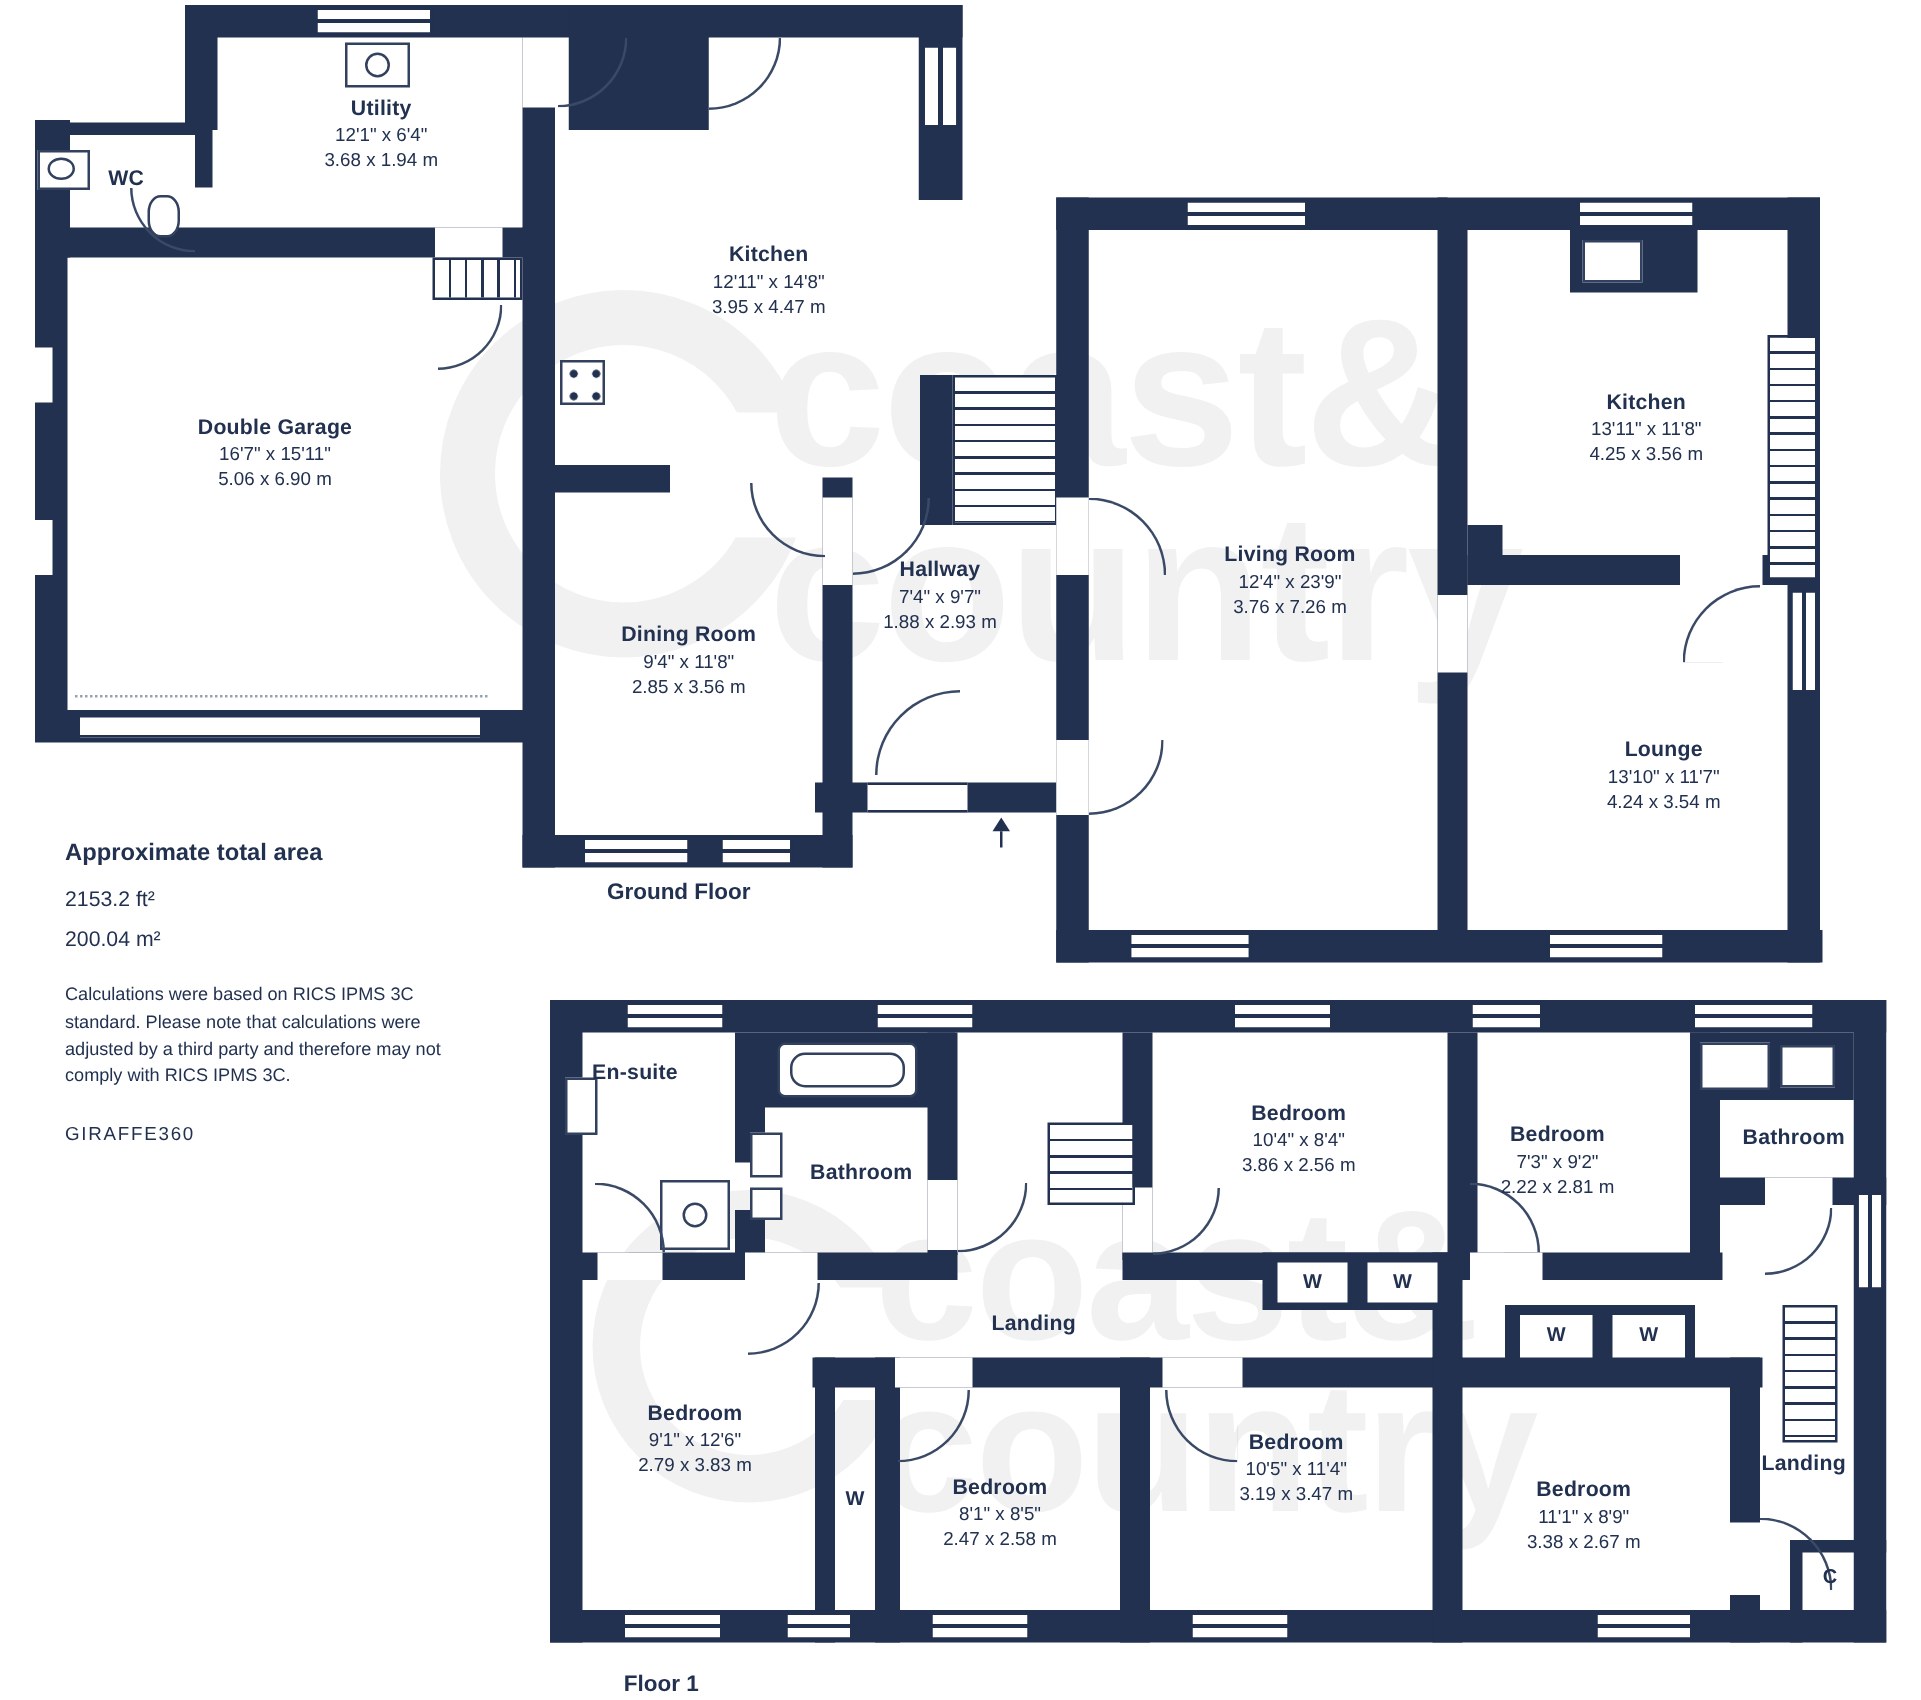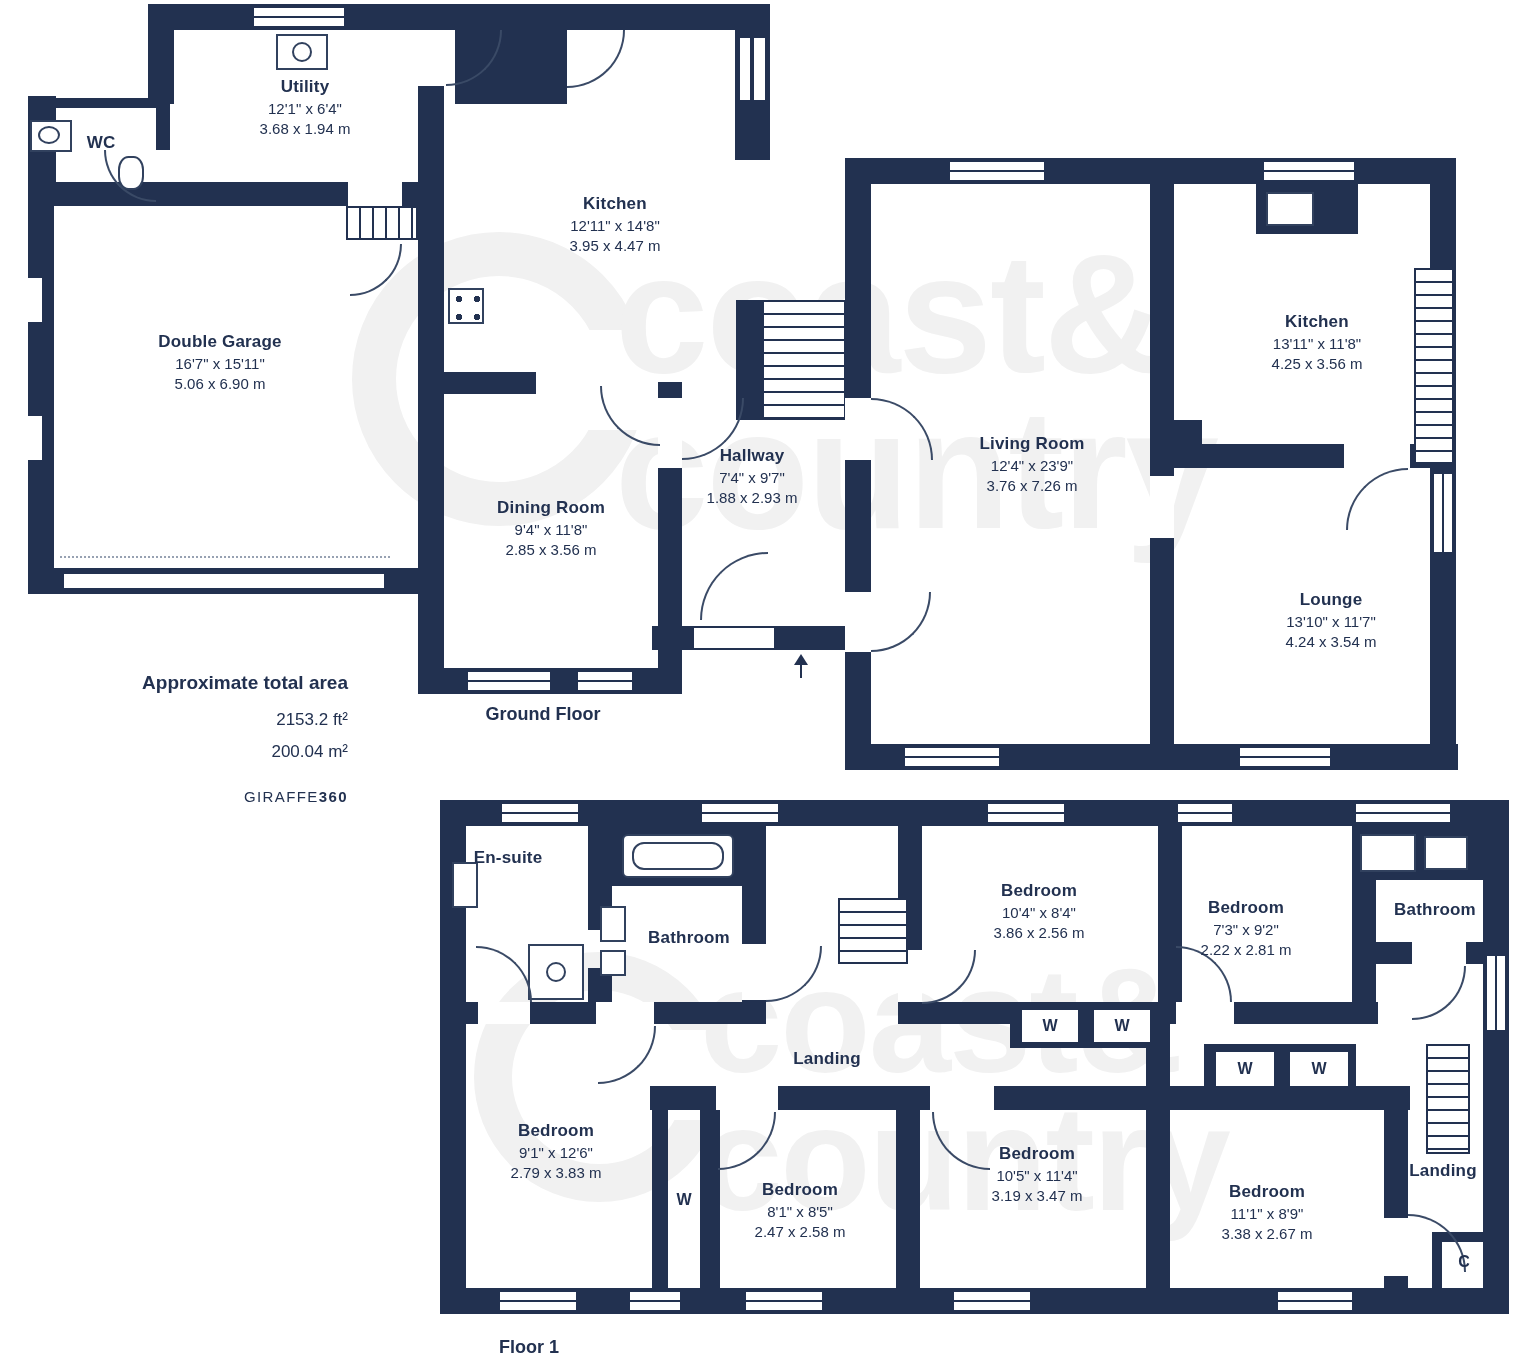--- a/index.html
+++ b/index.html
@@ -25,26 +25,26 @@
   .fix{position:absolute;border:2px solid #31415e;background:#fff;z-index:3}
   .dot{position:absolute;border-top:2px dotted #97a1b2;z-index:3}
   .lbl{position:absolute;transform:translate(-50%,-50%);text-align:center;white-space:nowrap;z-index:5}
   .rn{font-weight:700;font-size:17px;letter-spacing:.2px}
   .rd{font-size:15px;margin-top:3px}
   .sm{font-weight:700;font-size:16px}
   .cap{position:absolute;transform:translate(-50%,-50%);font-weight:700;font-size:18px;z-index:5}
   .wm{position:absolute;color:#f1f1f1;font-weight:700;line-height:.93;z-index:1;letter-spacing:-2px}
   .ring{position:absolute;border-radius:50%;border:44px solid #f1f1f1;z-index:1}
   .notch{position:absolute;background:#fff;z-index:1}
-  #summary{position:absolute;left:36px;top:672px;width:312px;text-align:right;z-index:5}
+  #summary{position:absolute;left:52px;top:672px;width:312px;text-align:left;z-index:5}
   .s-title{font-size:19px;font-weight:700}
   .s-area{font-size:17px;margin-top:12px}
   .s-note{font-size:14.5px;line-height:1.5;margin-top:24px}
   .s-brand{margin-top:26px;font-size:15px;letter-spacing:1.4px}
-  .s-brand b{font-weight:700}
+  .s-brand b{font-weight:400}
 </style>
 </head>
 <body>
 
 <div id="canvas">
 
   <div class="ring" style="left:352px;top:232px;width:294px;height:294px"></div>
   <div class="notch" style="left:560px;top:330px;width:90px;height:100px"></div>
   <div class="wm" style="left:615px;top:236px;font-size:168px">
     <div>coast&amp;</div>
@@ -174,20 +174,21 @@
     <div class="rn">Lounge</div>
     <div class="rd">13'10" x 11'7"</div>
     <div class="rd">4.24 x 3.54 m</div>
   </div>
   <div class="cap" style="left:543px;top:714px">Ground Floor</div>
 
   <div id="summary">
     <div class="s-title">Approximate total area</div>
     <div class="s-area" style="margin-top:16px">2153.2 ft²</div>
     <div class="s-area">200.04 m²</div>
+    <p class="s-note">Calculations were based on RICS IPMS 3C standard. Please note that calculations were adjusted by a third party and therefore may not comply with RICS IPMS 3C.</p>
     <div class="s-brand"><span>GIRAFFE</span><b>360</b></div>
   </div>
 
   <div class="w" style="left:440px;top:800px;width:1069px;height:26px"></div>
   <div class="win-h" style="left:500px;top:802px;width:80px;height:22px"></div>
   <div class="win-h" style="left:700px;top:802px;width:80px;height:22px"></div>
   <div class="win-h" style="left:986px;top:802px;width:80px;height:22px"></div>
   <div class="win-h" style="left:1176px;top:802px;width:58px;height:22px"></div>
   <div class="win-h" style="left:1354px;top:802px;width:98px;height:22px"></div>
   <div class="w" style="left:440px;top:800px;width:26px;height:514px"></div>

